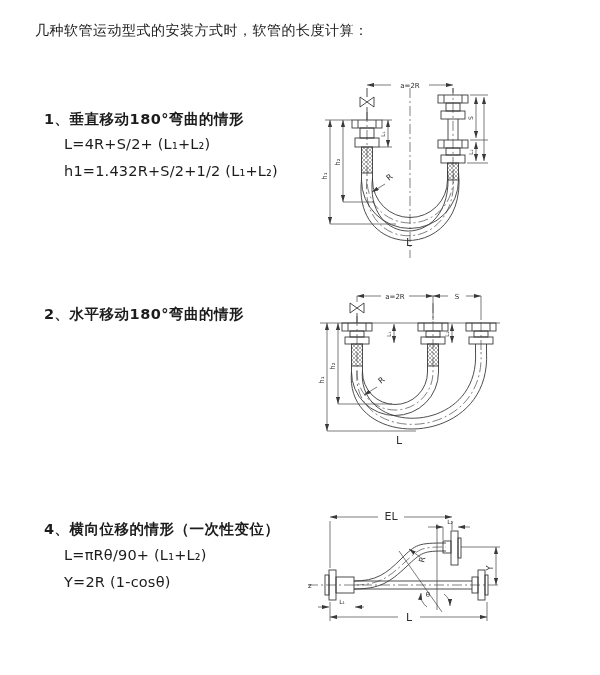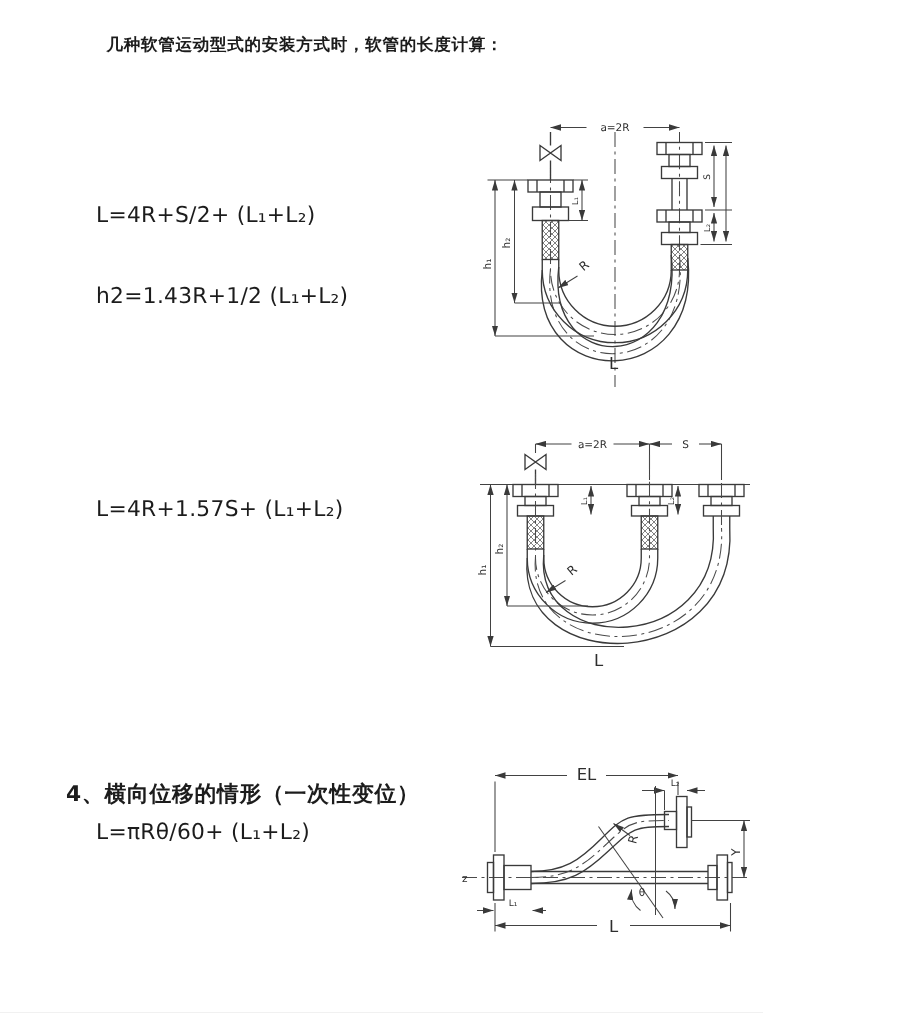--- a/index.html
+++ b/index.html
@@ -1,43 +1,45 @@
 <!DOCTYPE html>
 <html><head>
 <meta charset="utf-8">
 <style>
   html,body{margin:0;padding:0;background:#e8e8e8;}
   .page{position:relative;width:600px;height:675px;background:#ffffff;overflow:hidden;
         font-family:"DejaVu Sans","Liberation Sans",sans-serif;color:#1c1c1c;}
-  .title{position:absolute;left:35px;top:22px;font-size:11px;font-weight:700;letter-spacing:0.5px;margin-left:36px;}
+  .title{position:absolute;left:35px;top:22px;font-size:14px;font-weight:400;letter-spacing:0.5px;}
   .heading{position:absolute;font-size:14.5px;font-weight:700;letter-spacing:0.5px;}
   .formula{position:absolute;font-size:14.5px;letter-spacing:0.2px;text-align:center;}
   svg{position:absolute;}
   svg text{font-family:"DejaVu Sans","Liberation Sans",sans-serif;fill:#2e2e2e;}
   .ln{fill:none;stroke:#3a3a3a;stroke-width:0.9;}
   .dim{fill:none;stroke:#424242;stroke-width:0.7;}
   .cl{fill:none;stroke:#4a4a4a;stroke-width:0.7;stroke-dasharray:10 3 2 3;}
   .hrect{stroke:#3a3a3a;stroke-width:0.9;}
   .t55{font-size:5.5px;} .t6{font-size:6px;} .t7{font-size:7px;}
   .t8{font-size:8px;} .t11{font-size:11px;}
 </style>
 </head>
 <body>
 
 <div class="page">
 
   <div class="title">几种软管运动型式的安装方式时，软管的长度计算：</div>
 
+  <div class="heading" style="left:44px;top:110px">1、垂直移动180°弯曲的情形</div>
   <div class="formula" style="left:64px;top:136px">L=4R+S/2+ (L₁+L₂)</div>
-  <div class="formula" style="left:64px;top:190px">h2=1.43R+1/2 (L₁+L₂)</div>
-
-  <div class="formula" style="left:64px;top:332px">L=4R+1.57S+ (L₁+L₂)</div>
+  <div class="formula" style="left:64px;top:163px">h1=1.432R+S/2+1/2 (L₁+L₂)</div>
+
+  <div class="heading" style="left:44px;top:305px">2、水平移动180°弯曲的情形</div>
 
   <div class="heading" style="left:44px;top:520px">4、横向位移的情形（一次性变位）</div>
-  <div class="formula" style="left:64px;top:547px">L=πRθ/60+ (L₁+L₂)</div>
+  <div class="formula" style="left:64px;top:547px">L=πRθ/90+ (L₁+L₂)</div>
+  <div class="formula" style="left:64px;top:574px">Y=2R (1-cosθ)</div>
 
   <svg style="left:300px;top:70px" width="300" height="200" viewBox="300 70 300 200">
     <defs>
       <marker id="ar1" viewBox="0 0 10 6" refX="10" refY="3" markerWidth="10" markerHeight="6" orient="auto-start-reverse">
         <path d="M0,0 L10,3 L0,6 Z" fill="#3a3a3a"></path>
       </marker>
       <pattern id="hb1" width="4" height="4" patternUnits="userSpaceOnUse">
         <path d="M0,4 L4,0 M0,0 L4,4" stroke="#5a5a5a" stroke-width="0.5" fill="none"></path>
       </pattern>
     </defs>

